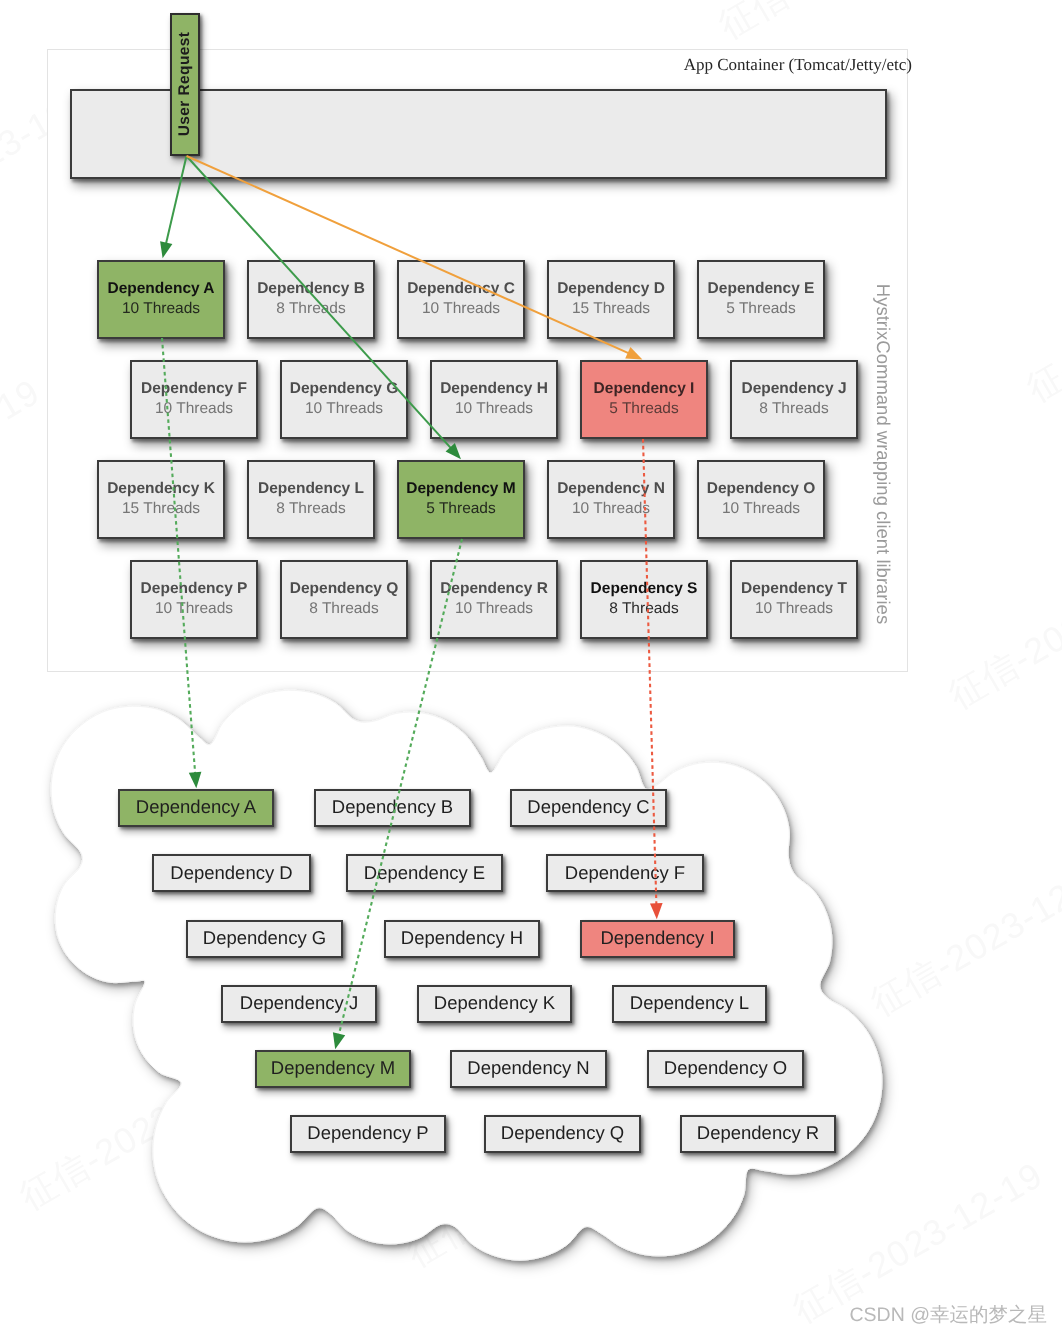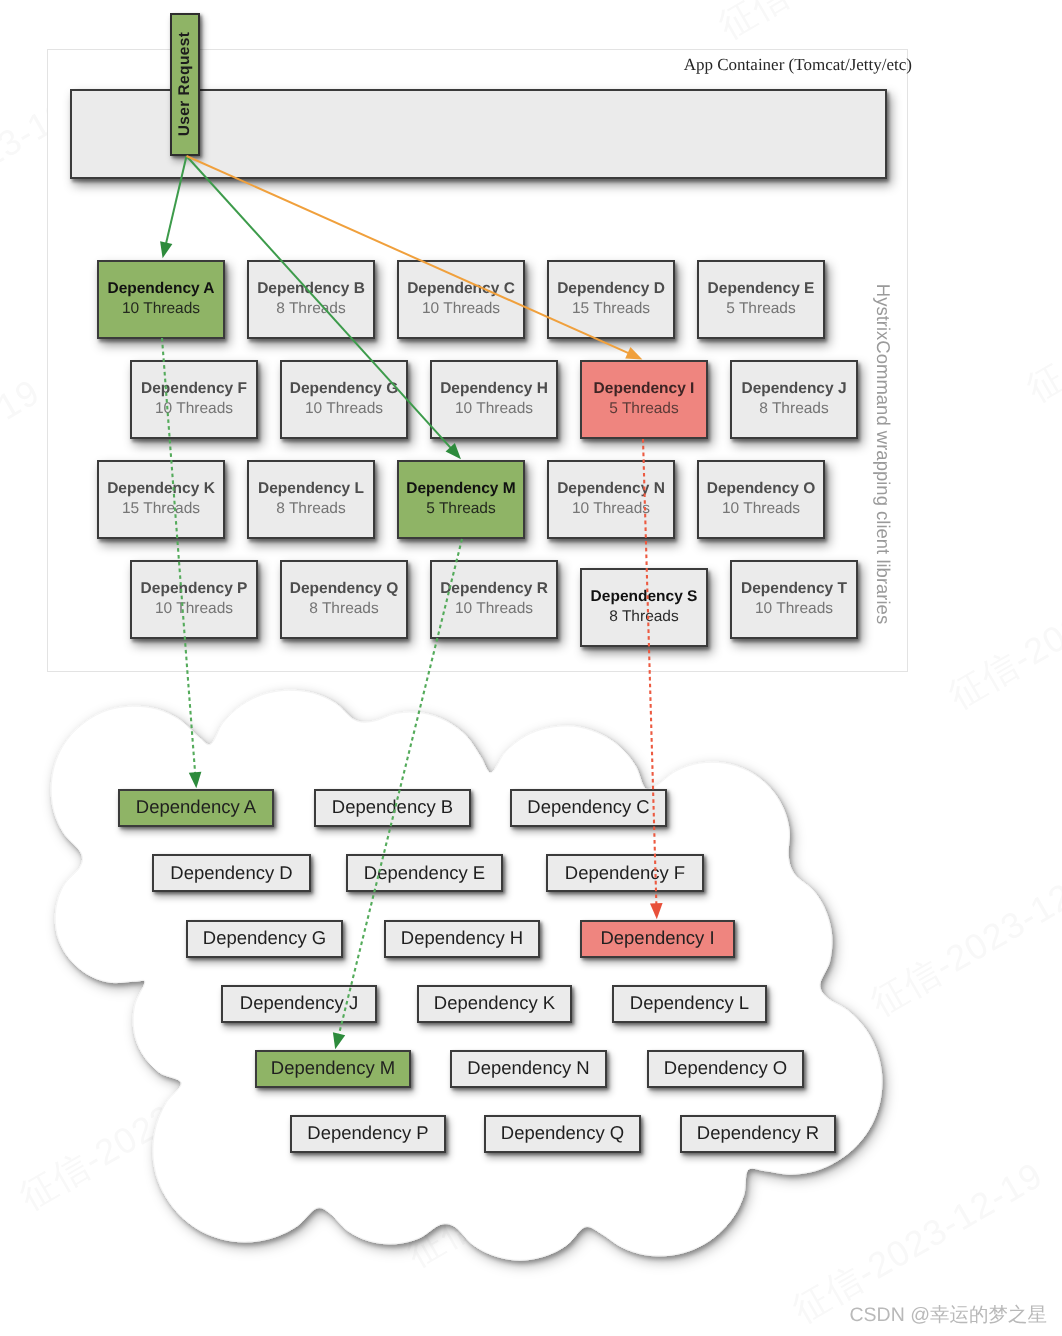--- a/index.html
+++ b/index.html
@@ -157,21 +157,21 @@
         <div class="th">10 Threads</div>
       </div>
       <div class="pool grey" style="left: 280px; top: 559.5px;">
         <div class="nm">Dependency Q</div>
         <div class="th">8 Threads</div>
       </div>
       <div class="pool grey" style="left: 430px; top: 559.5px;">
         <div class="nm">Dependency R</div>
         <div class="th">10 Threads</div>
       </div>
-      <div class="pool grey-dark" style="left: 580px; top: 559.5px; margin-top: 8px;">
+      <div class="pool grey-dark" style="left: 580px; top: 559.5px;">
         <div class="nm">Dependency S</div>
         <div class="th">8 Threads</div>
       </div>
       <div class="pool grey" style="left: 730px; top: 559.5px;">
         <div class="nm">Dependency T</div>
         <div class="th">10 Threads</div>
       </div>
     </div>
 
   <svg id="cloudsvg" width="1062" height="1336" viewBox="0 0 1062 1336">

